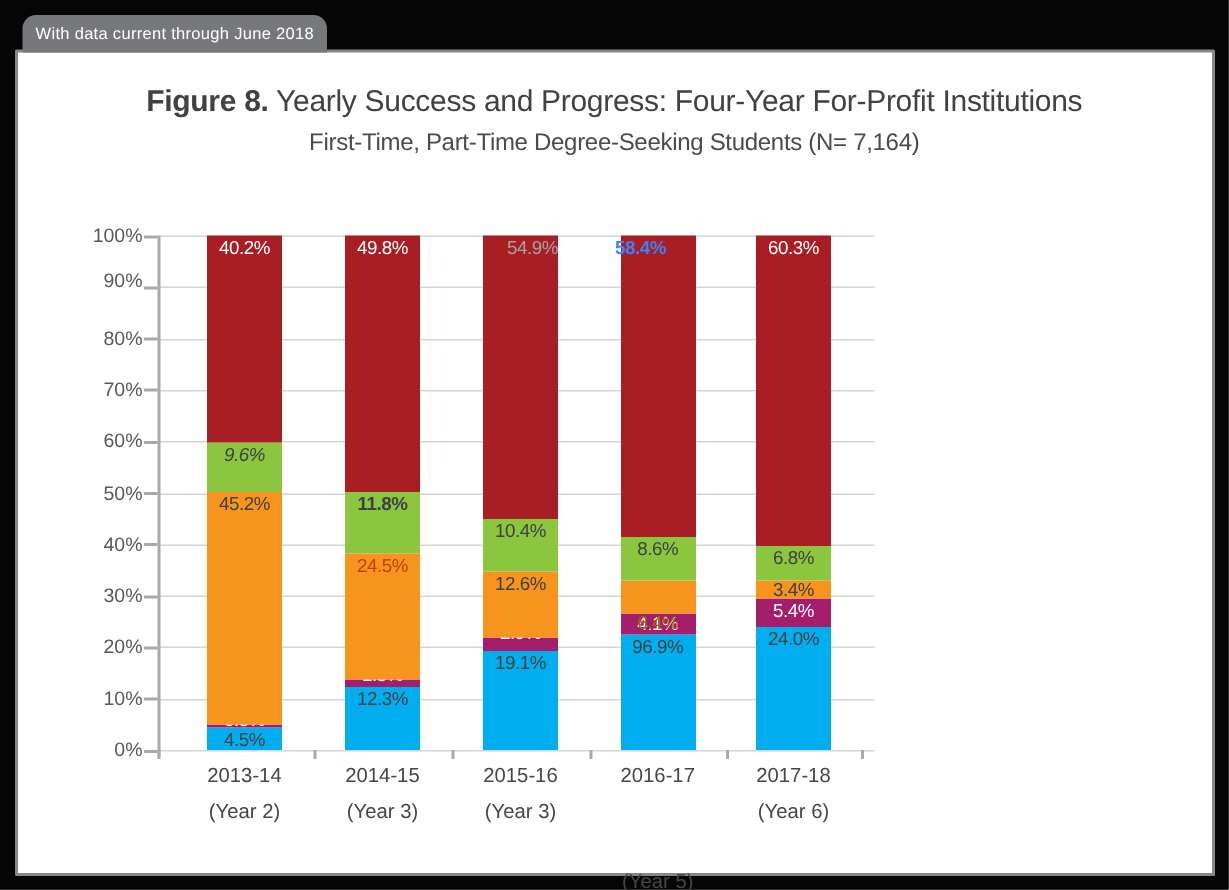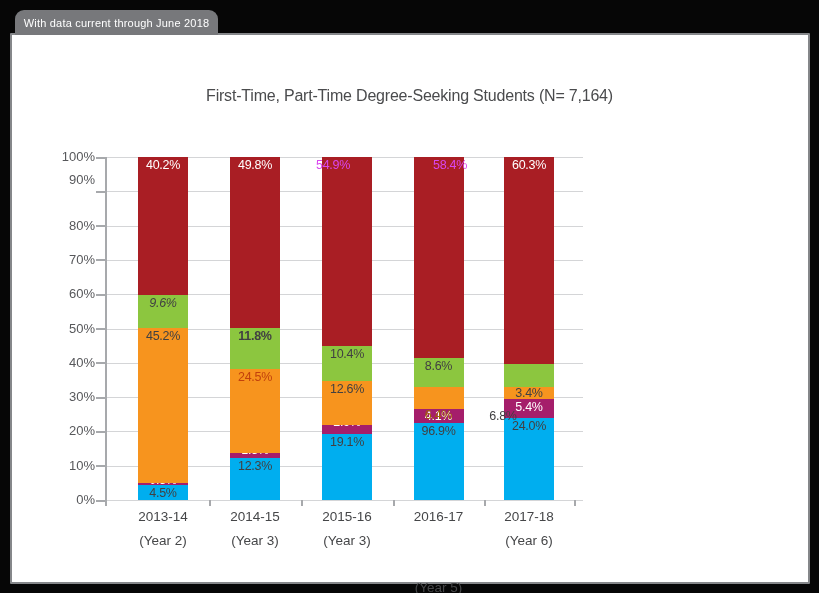--- a/index.html
+++ b/index.html
@@ -47,20 +47,21 @@
   }
 </style>
 </head>
 <body>
 
 <div class="stage">
   <div class="tab">
     <span>With data current through June 2018</span>
   </div>
   <div class="panel"></div>
+  <div class="titleline"><span class="pfx">Figure 8.</span><span> Yearly Success and Progress: Four-Year For-Profit Institutions</span></div>
   <div class="subtitle">First-Time, Part-Time Degree-Seeking Students (N= 7,164)</div>
   <div class="chart-layer" id="chart-layer">
       <div class="gridline" style="left: 105px; width: 478px; top: 500px;"></div>
       <div class="ytickdash" style="left: 96px; width: 9px; top: 499.5px;"></div>
       <div class="ylabel" style="left: 39px; top: 492px;">0%</div>
       <div class="gridline" style="left: 105px; width: 478px; top: 465.7px;"></div>
       <div class="ytickdash" style="left: 96px; width: 9px; top: 465.2px;"></div>
       <div class="ylabel" style="left: 39px; top: 457.7px;">10%</div>
       <div class="gridline" style="left: 105px; width: 478px; top: 431.4px;"></div>
       <div class="ytickdash" style="left: 96px; width: 9px; top: 430.9px;"></div>
@@ -78,21 +79,21 @@
       <div class="ytickdash" style="left: 96px; width: 9px; top: 293.7px;"></div>
       <div class="ylabel" style="left: 39px; top: 286.2px;">60%</div>
       <div class="gridline" style="left: 105px; width: 478px; top: 259.9px;"></div>
       <div class="ytickdash" style="left: 96px; width: 9px; top: 259.4px;"></div>
       <div class="ylabel" style="left: 39px; top: 251.9px;">70%</div>
       <div class="gridline" style="left: 105px; width: 478px; top: 225.6px;"></div>
       <div class="ytickdash" style="left: 96px; width: 9px; top: 225.1px;"></div>
       <div class="ylabel" style="left: 39px; top: 217.6px;">80%</div>
       <div class="gridline" style="left: 105px; width: 478px; top: 191.3px;"></div>
       <div class="ytickdash" style="left: 96px; width: 9px; top: 190.8px;"></div>
-      <div class="ylabel" style="left: 39px; top: 172px;">90%</div>
+      <div class="ylabel" style="left: 39px; top: 179px;">90%</div>
       <div class="gridline" style="left: 105px; width: 478px; top: 157px;"></div>
       <div class="ytickdash" style="left: 96px; width: 9px; top: 156.5px;"></div>
       <div class="ylabel" style="left: 39px; top: 149px;">100%</div>
       <div class="yaxis" style="left: 105px; top: 157px; height: 347px;"></div>
       <div class="xtick" style="left: 105px; top: 500px; height: 6px;"></div>
       <div class="xtick" style="left: 209px; top: 500px; height: 6px;"></div>
       <div class="xtick" style="left: 301px; top: 500px; height: 6px;"></div>
       <div class="xtick" style="left: 392.75px; top: 500px; height: 6px;"></div>
       <div class="xtick" style="left: 483.75px; top: 500px; height: 6px;"></div>
       <div class="xtick" style="left: 574px; top: 500px; height: 6px;"></div>
@@ -122,43 +123,43 @@
       <div class="xlabel" style="left: 209px; top: 533px;">(Year 3)</div>
       <div class="seg" style="left: 322px; top: 434.487px; width: 50px; height: 65.513px; background: rgb(0, 174, 239);"></div>
       <div class="seglabel" style="left: 315px; top: 435.487px; color: rgb(65, 64, 66);">19.1%</div>
       <div class="seg" style="left: 322px; top: 424.54px; width: 50px; height: 9.947px; background: rgb(165, 30, 107);"></div>
       <div class="seglabel" style="left: 315px; top: 414.54px; color: rgb(255, 255, 255);">2.9%</div>
       <div class="seg" style="left: 322px; top: 381.322px; width: 50px; height: 43.218px; background: rgb(247, 148, 30);"></div>
       <div class="seglabel" style="left: 315px; top: 382.322px; color: rgb(65, 64, 66);">12.6%</div>
       <div class="seg" style="left: 322px; top: 345.65px; width: 50px; height: 35.672px; background: rgb(140, 198, 63);"></div>
       <div class="seglabel" style="left: 315px; top: 346.65px; color: rgb(65, 64, 66);">10.4%</div>
       <div class="seg" style="left: 322px; top: 157.343px; width: 50px; height: 188.307px; background: rgb(169, 30, 36);"></div>
-      <div class="seglabel" style="left: 301px; top: 158.343px; color: #d946ef;">54.9%</div>
+      <div class="seglabel" style="left: 323px; top: 158.343px; color: #a3a3a3;">54.9%</div>
       <div class="xlabel" style="left: 301px; top: 509px;">2015-16</div>
       <div class="xlabel" style="left: 301px; top: 533px;">(Year 3)</div>
       <div class="seg" style="left: 413.5px; top: 423.168px; width: 50px; height: 76.832px; background: rgb(0, 174, 239);"></div>
       <div class="seglabel" style="left: 406.5px; top: 424.168px; color: rgb(65, 64, 66);">96.9%</div>
       <div class="seg" style="left: 413.5px; top: 409.105px; width: 50px; height: 14.063px; background: rgb(165, 30, 107);"></div>
       <div class="seglabel" style="left: 406.5px; top: 409.137px; color: rgb(255, 255, 255);">4.1%</div>
       <div class="seg" style="left: 413.5px; top: 387.153px; width: 50px; height: 21.952px; background: rgb(247, 148, 30);"></div>
       <div class="seglabel" style="left: 406.5px; top: 408px; color: #a16207;">6.4%</div>
       <div class="seg" style="left: 413.5px; top: 357.655px; width: 50px; height: 29.498px; background: rgb(140, 198, 63);"></div>
       <div class="seglabel" style="left: 406.5px; top: 358.655px; color: rgb(65, 64, 66);">8.6%</div>
       <div class="seg" style="left: 413.5px; top: 157.343px; width: 50px; height: 200.312px; background: rgb(169, 30, 36);"></div>
-      <div class="seglabel" style="left: 418px; top: 158.343px; color: #d946ef;">58.4%</div>
+      <div class="seglabel" style="left: 395px; top: 158.343px; color: #3b82f6; font-weight: bold;">58.4%</div>
       <div class="xlabel" style="left: 392.5px; top: 509px;">2016-17</div>
       <div class="xlabel" style="left: 392.5px; top: 533px; margin-top: 47px;">(Year 5)</div>
       <div class="seg" style="left: 504px; top: 417.68px; width: 50px; height: 82.32px; background: rgb(0, 174, 239);"></div>
       <div class="seglabel" style="left: 497px; top: 418.68px; color: rgb(65, 64, 66);">24.0%</div>
       <div class="seg" style="left: 504px; top: 399.158px; width: 50px; height: 18.522px; background: rgb(165, 30, 107);"></div>
       <div class="seglabel" style="left: 497px; top: 400.158px; color: rgb(255, 255, 255);">5.4%</div>
       <div class="seg" style="left: 504px; top: 387.496px; width: 50px; height: 11.662px; background: rgb(247, 148, 30);"></div>
       <div class="seglabel" style="left: 497px; top: 386.327px; color: rgb(65, 64, 66);">3.4%</div>
       <div class="seg" style="left: 504px; top: 364.172px; width: 50px; height: 23.324px; background: rgb(140, 198, 63);"></div>
-      <div class="seglabel" style="left: 471px; top: 365.172px; color: rgb(65, 64, 66); margin-top: 44px;">6.8%</div>
+      <div class="seglabel" style="left: 497px; top: 365.172px; color: rgb(65, 64, 66);">6.8%</div>
       <div class="seg" style="left: 504px; top: 157.343px; width: 50px; height: 206.829px; background: rgb(169, 30, 36);"></div>
       <div class="seglabel" style="left: 497px; top: 158.343px; color: rgb(255, 255, 255);">60.3%</div>
       <div class="xlabel" style="left: 483px; top: 509px;">2017-18</div>
       <div class="xlabel" style="left: 483px; top: 533px;">(Year 6)</div>
     </div>
   <div class="legend" id="legend">
       <div class="legend-item" style="margin-top: 0px;">
         <div class="legend-swatch" style="background: rgb(169, 30, 36);"></div>
         <div class="legend-label">Not Enrolled</div>
       </div>

